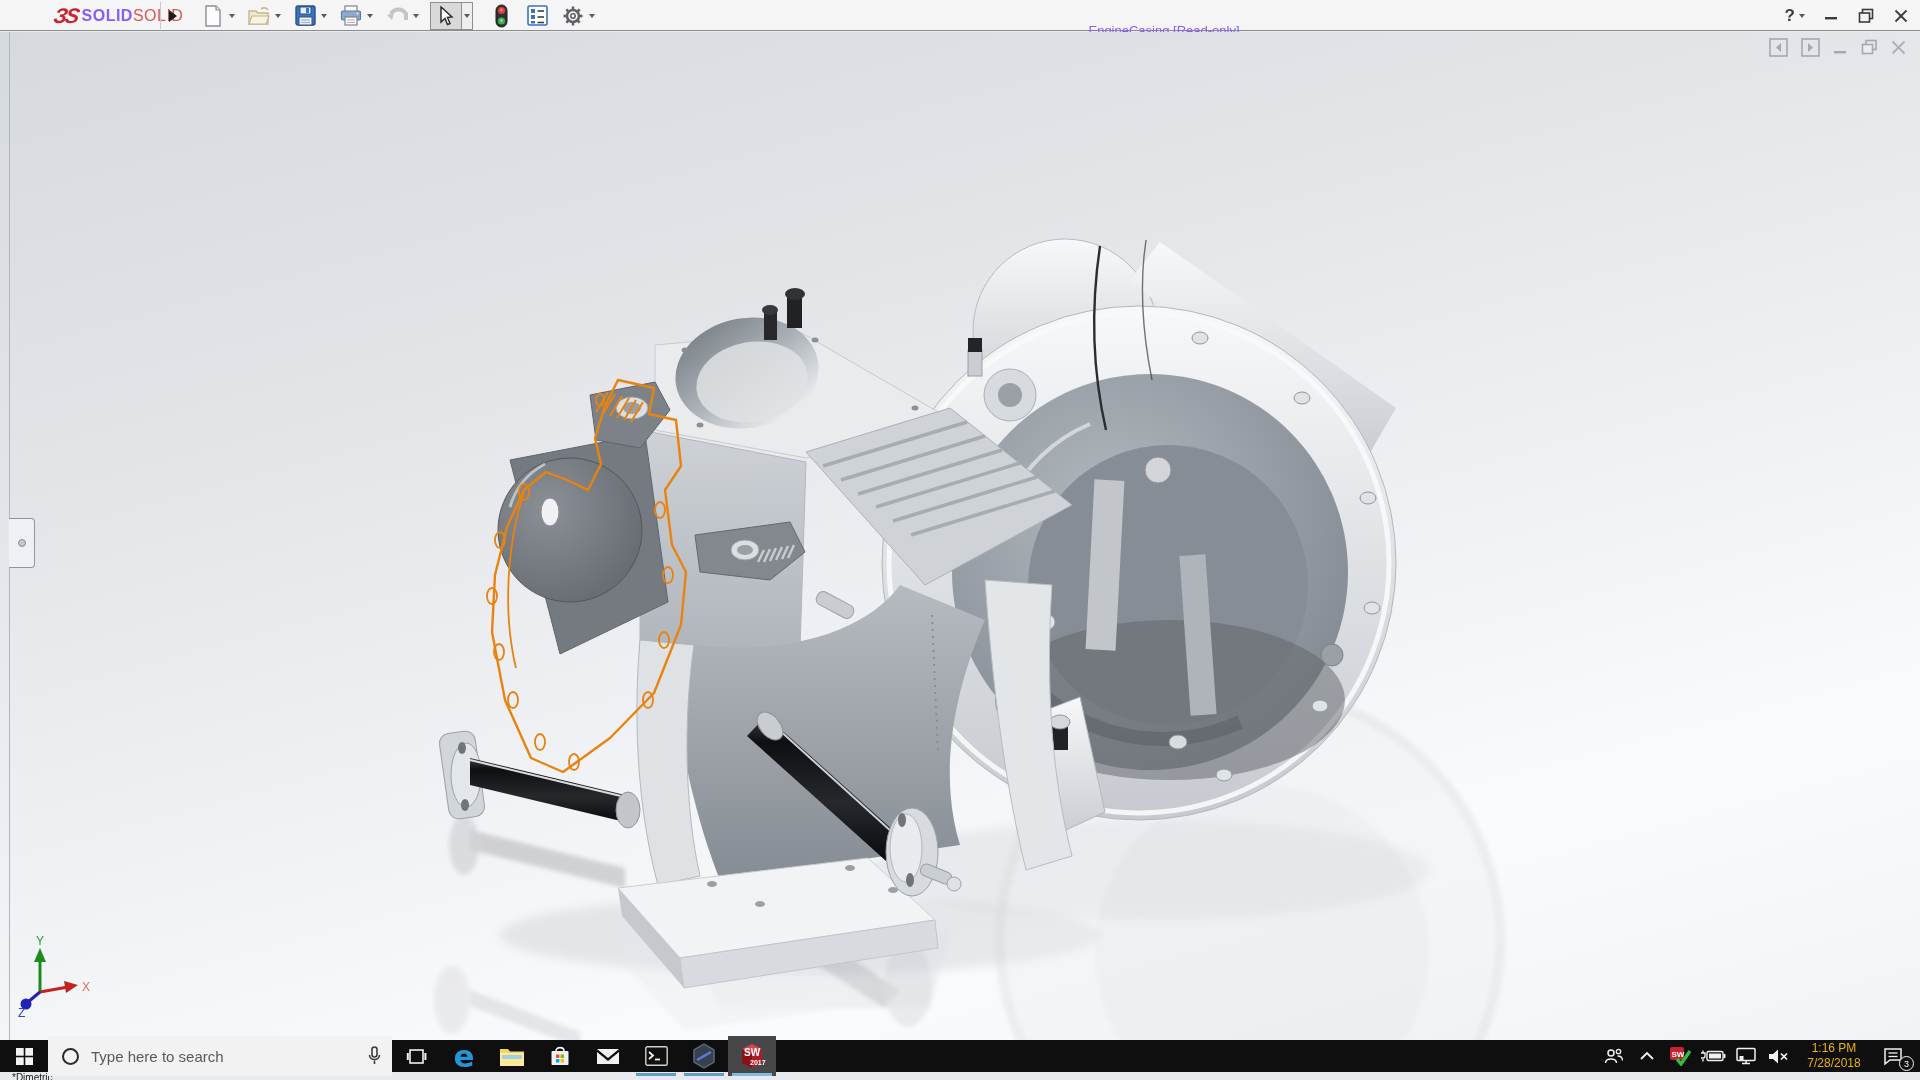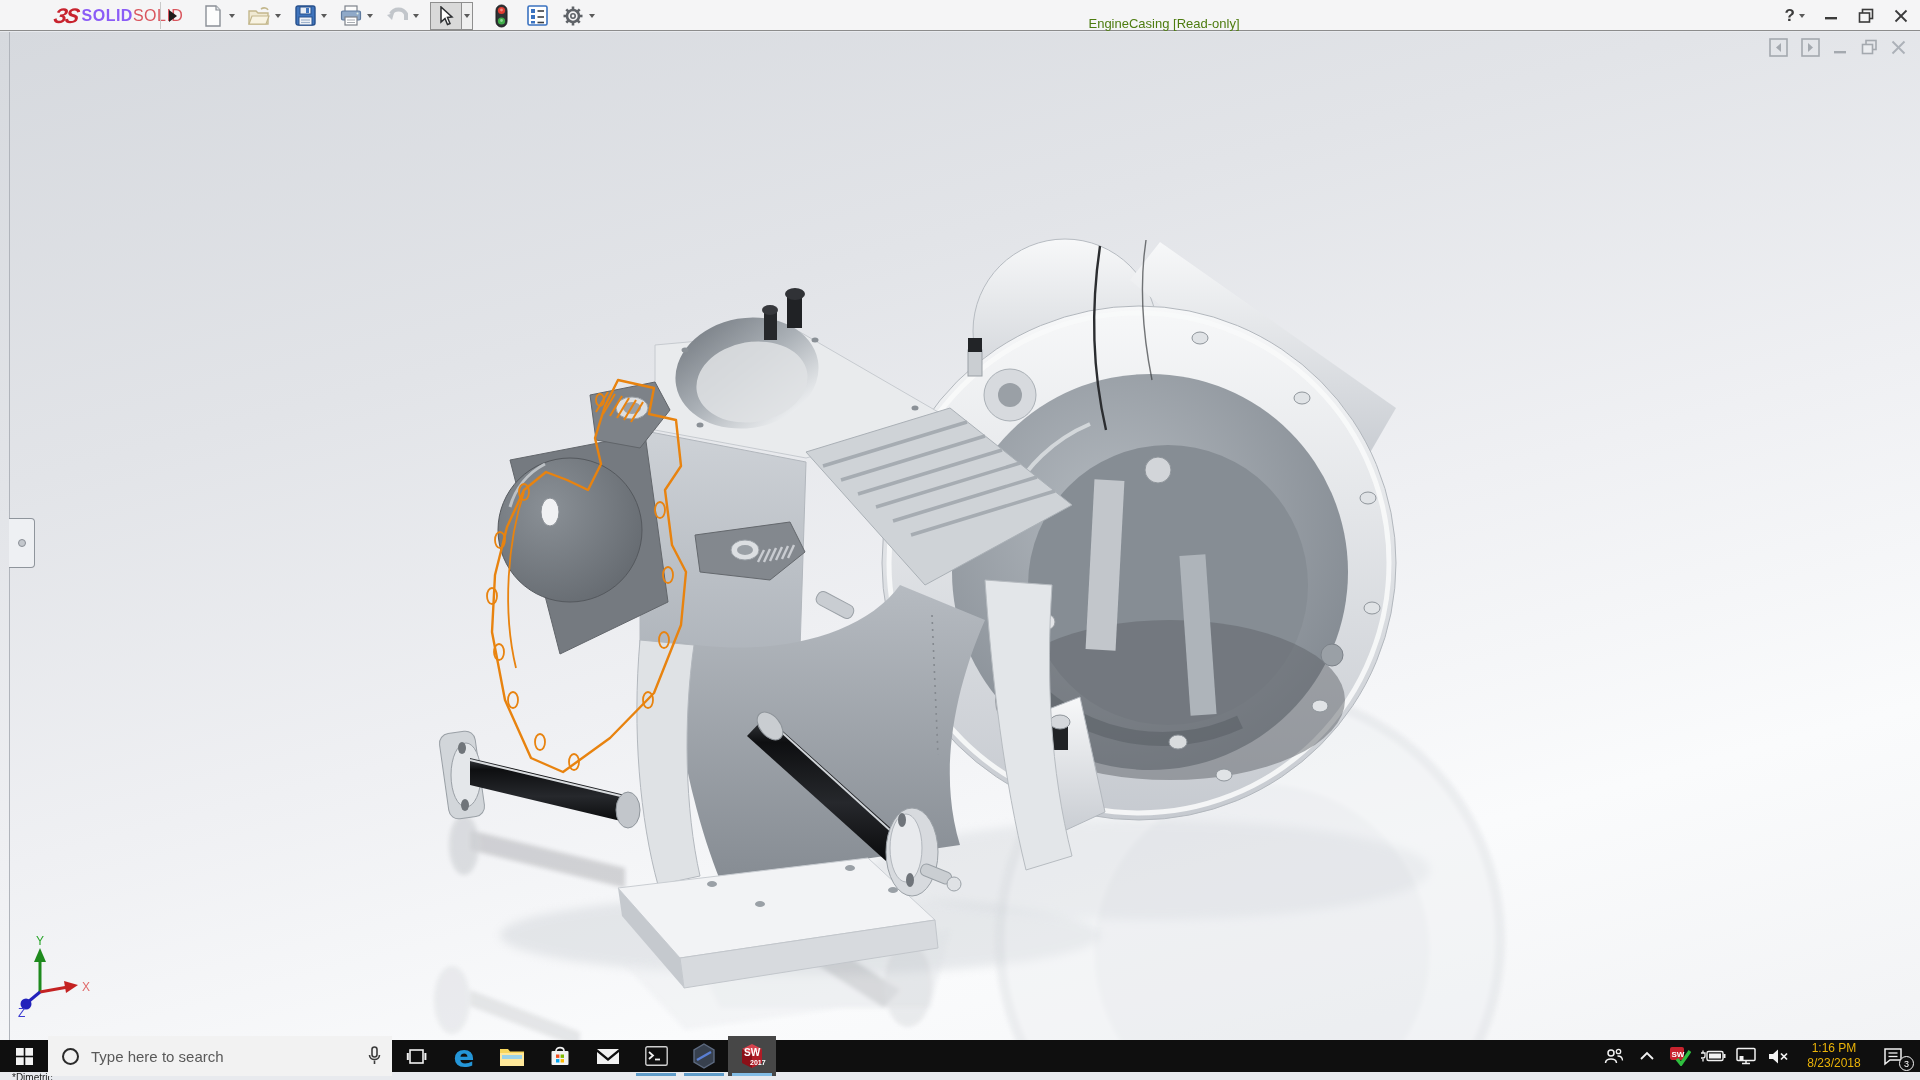--- a/index.html
+++ b/index.html
@@ -12,21 +12,21 @@
   .logo .bold { font-weight:bold; font-size:16px; color:#8b5cf6; letter-spacing:.5px; }
   .logo .light { font-weight:normal; font-size:16px; color:#d9565e; letter-spacing:.5px; }
   .flyout { position:absolute; left:160px; top:2px; width:24px; height:27px; border-left:1px solid #c9c9c9; display:flex; align-items:center; justify-content:center; cursor:pointer; }
   .flyout .tri { width:0; height:0; border-left:8px solid #1c1c1c; border-top:6px solid transparent; border-bottom:6px solid transparent; }
   .tbar { position:absolute; left:200px; top:0; height:31px; display:flex; align-items:center; }
   .tbtn { display:flex; align-items:center; justify-content:center; width:26px; height:26px; cursor:pointer; }
   .tdrop { width:11px; height:26px; display:flex; align-items:center; justify-content:center; margin-right:9px; cursor:pointer; }
   .tdrop .caret { width:0; height:0; border-top:4px solid #5a5a5a; border-left:3.5px solid transparent; border-right:3.5px solid transparent; }
   .tbtn.boxed { background:#d9d9d9; border:1px solid #8f8f8f; width:32px; height:28px; }
   .tdrop.boxed { border:1px solid #8f8f8f; border-left:none; height:28px; background:#efefef; }
-  .doc-title { position:absolute; left:1164px; top:16px; transform:translateX(-50%); font-size:13px; color:#4d7c0f; white-space:nowrap; }
+  .doc-title { position:absolute; left:1164px; top:23px; transform:translateX(-50%); font-size:13px; color:#8b5cf6; white-space:nowrap; }
   .win-right { position:absolute; right:10px; top:0; height:31px; display:flex; align-items:center; gap:17px; }
   .help-btn { display:flex; align-items:center; gap:4px; cursor:pointer; }
   .help-btn .q { font-size:17px; font-weight:bold; color:#3b3b3b; }
   .help-btn .caret { width:0; height:0; border-top:4px solid #5a5a5a; border-left:3.5px solid transparent; border-right:3.5px solid transparent; }
   .wc { cursor:pointer; display:flex; align-items:center; justify-content:center; width:18px; height:18px; }
 
   
   .viewport { position:absolute; left:0; top:32px; width:1920px; height:1008px;
     background:linear-gradient(165deg,#d6d9de 0%, #e2e4e8 30%, #eff0f3 55%, #fafbfc 78%, #f2f3f5 100%); }
   .model-svg { position:absolute; left:0; top:0; }
@@ -587,21 +587,21 @@
     </div>
     <div class="tray-ic">
       <svg width="22" height="17" viewBox="0 0 22 17">
         <polygon points="1,6 5,6 10,1.5 10,15.5 5,11 1,11" fill="#f2f2f2"></polygon>
         <line x1="13" y1="5.5" x2="19" y2="11.5" stroke="#f2f2f2" stroke-width="1.7"></line>
         <line x1="19" y1="5.5" x2="13" y2="11.5" stroke="#f2f2f2" stroke-width="1.7"></line>
       </svg>
     </div>
     <div class="clock">
       <div>1:16 PM</div>
-      <div>8/23/2018</div>
+      <div>7/28/2018</div>
     </div>
     <div class="tray-ic" style="width:34px;">
       <svg width="20" height="19" viewBox="0 0 20 19">
         <path d="M2 2 L18 2 L18 13 L7 13 L2 17 Z" fill="none" stroke="#f2f2f2" stroke-width="1.5"></path>
         <line x1="5.5" y1="6" x2="14.5" y2="6" stroke="#f2f2f2" stroke-width="1.3"></line>
         <line x1="5.5" y1="9.5" x2="14.5" y2="9.5" stroke="#f2f2f2" stroke-width="1.3"></line>
       </svg>
       <span class="badge">3</span>
     </div>
   </div>

